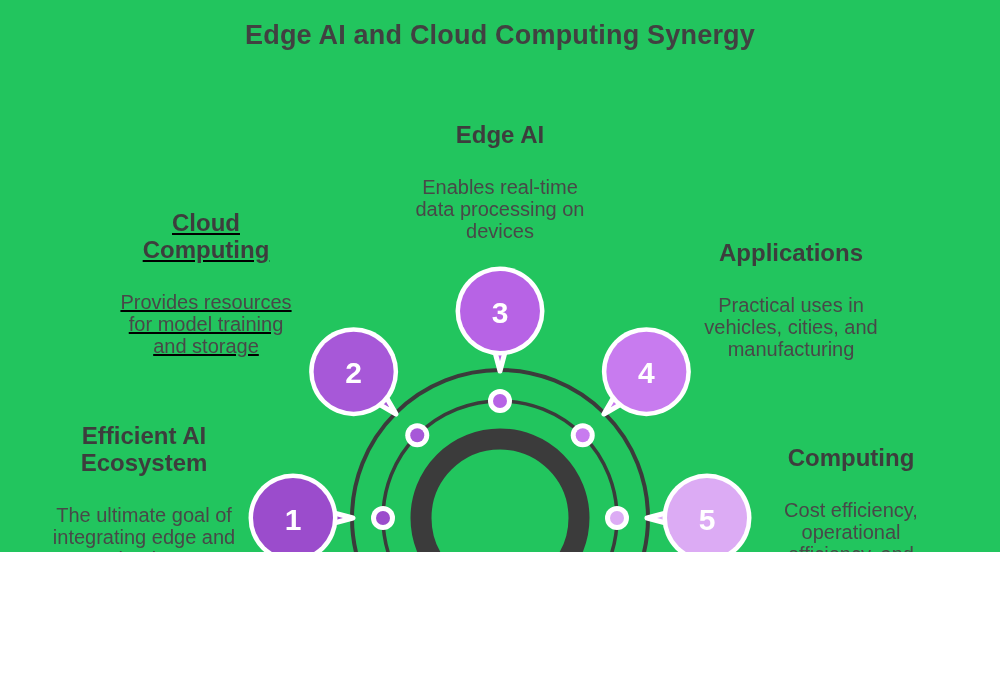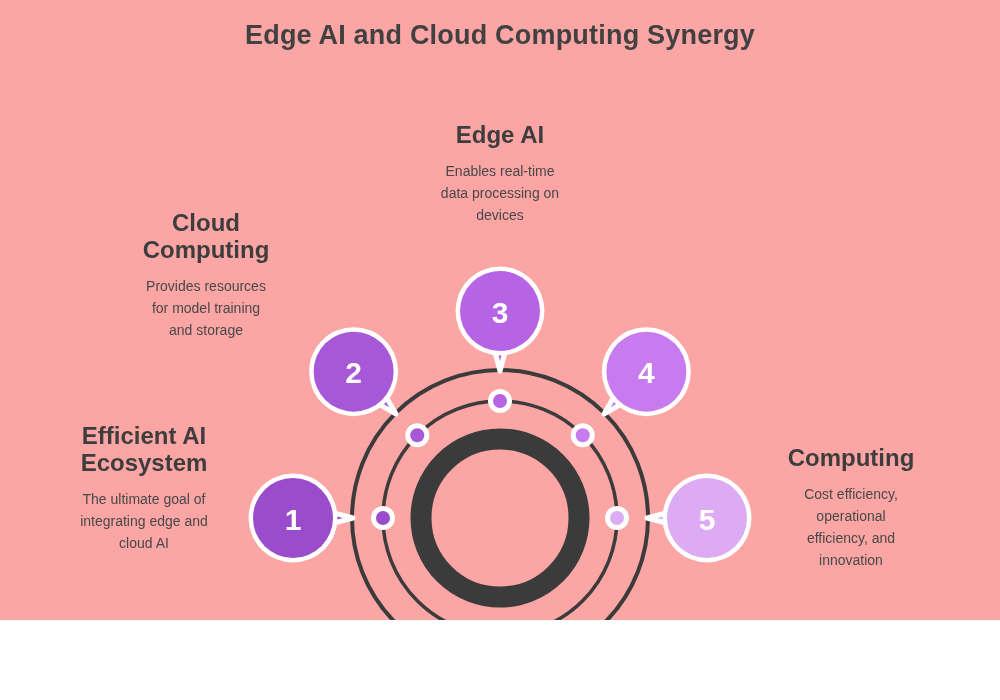--- a/index.html
+++ b/index.html
@@ -1,20 +1,20 @@
 <!DOCTYPE html>
 <html style="--title-color: #414141; --heading-color: #3d3d3d; --body-color: #484848;"><head>
 <meta charset="utf-8">
 <style>
   html, body { margin: 0; padding: 0; background: #ffffff; }
   .canvas {
     position: relative;
     width: 1000px;
-    height: 620px;
-    background: #fca5a5;
+    height: 552px;
+    background: #22c55e;
     overflow: hidden;
     font-family: "Liberation Sans", sans-serif;
   }
   .title {
     position: absolute;
     top: 20px;
     left: 0;
     width: 1000px;
     text-align: center;
     font-size: 27px;
@@ -33,28 +33,28 @@
     text-align: center;
   }
   .section .heading {
     font-size: 24px;
     font-weight: bold;
     line-height: 27px;
     color: var(--heading-color, #3d3d3d);
     white-space: pre-line;
   }
   .section .body {
-    margin-top: 12px;
-    font-size: 14px;
+    margin-top: 28px;
+    font-size: 20px;
     line-height: 22px;
     color: var(--body-color, #484848);
     white-space: pre-line;
   }
   #section-edge-ai { left: 390px; top: 121px; }
-  #section-cloud-computing { left: 96px; top: 209px; }
+  #section-cloud-computing { left: 96px; top: 209px; text-decoration: underline; }
   #section-applications { left: 681px; top: 239px; }
   #section-efficient-ai-ecosystem { left: 34px; top: 422px; }
   #section-benefits { left: 741px; top: 444px; }
 </style>
 </head>
 <body>
 
 <div class="canvas">
 
   <div class="title">Edge AI and Cloud Computing Synergy</div>
@@ -103,20 +103,26 @@
   </div>
 
   <div class="section" id="section-cloud-computing">
     <div class="heading">Cloud
 Computing</div>
     <div class="body">Provides resources
 for model training
 and storage</div>
   </div>
 
+  <div class="section" id="section-applications">
+    <div class="heading">Applications</div>
+    <div class="body">Practical uses in
+vehicles, cities, and
+manufacturing</div>
+  </div>
 
   <div class="section" id="section-efficient-ai-ecosystem">
     <div class="heading">Efficient AI
 Ecosystem</div>
     <div class="body">The ultimate goal of
 integrating edge and
 cloud AI</div>
   </div>
 
   <div class="section" id="section-benefits">

